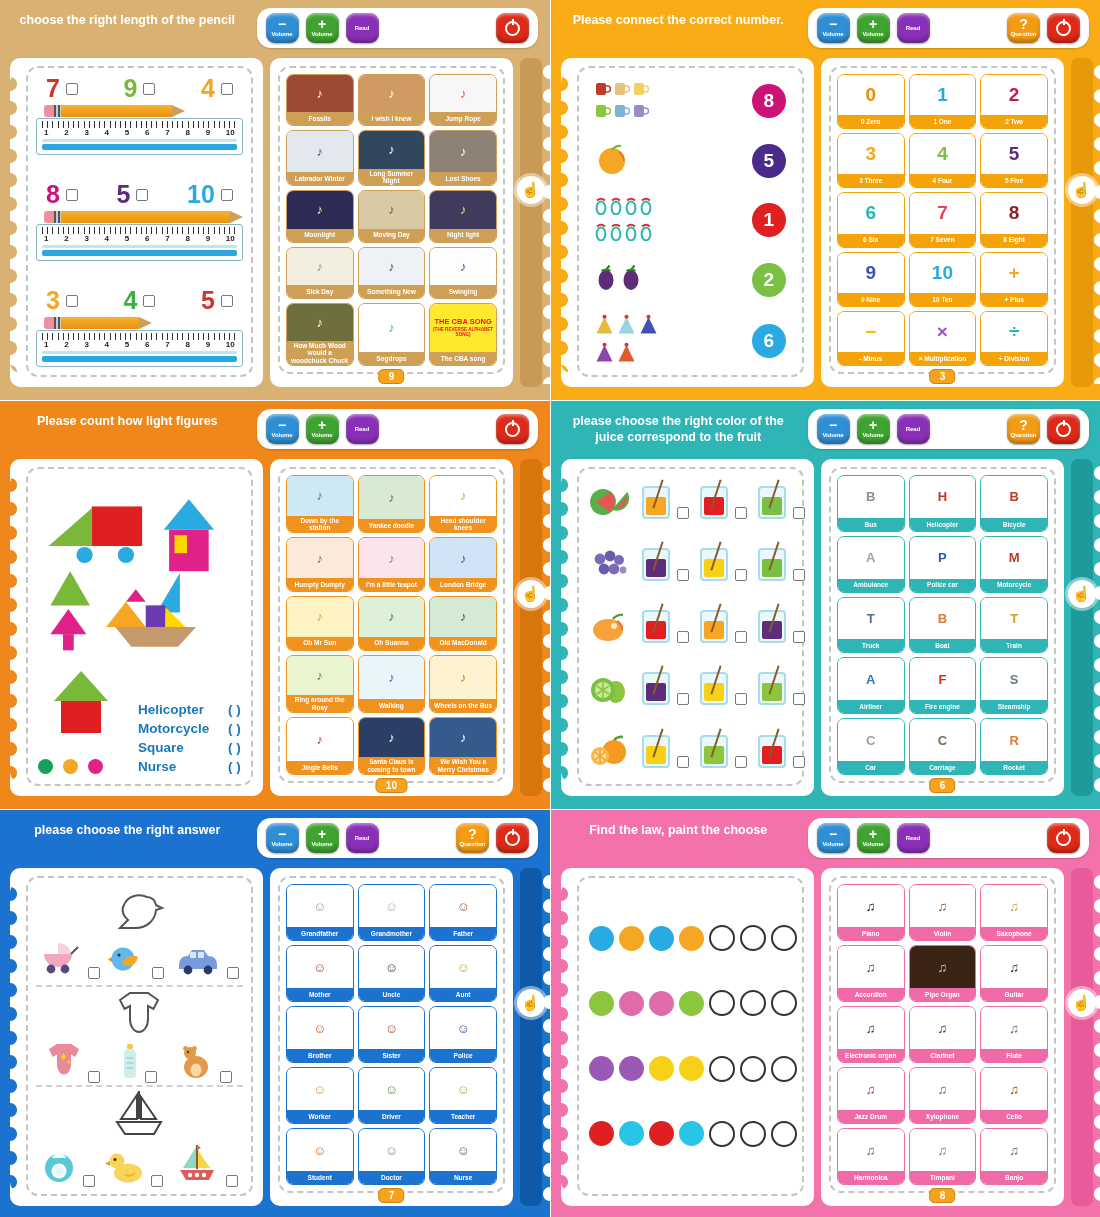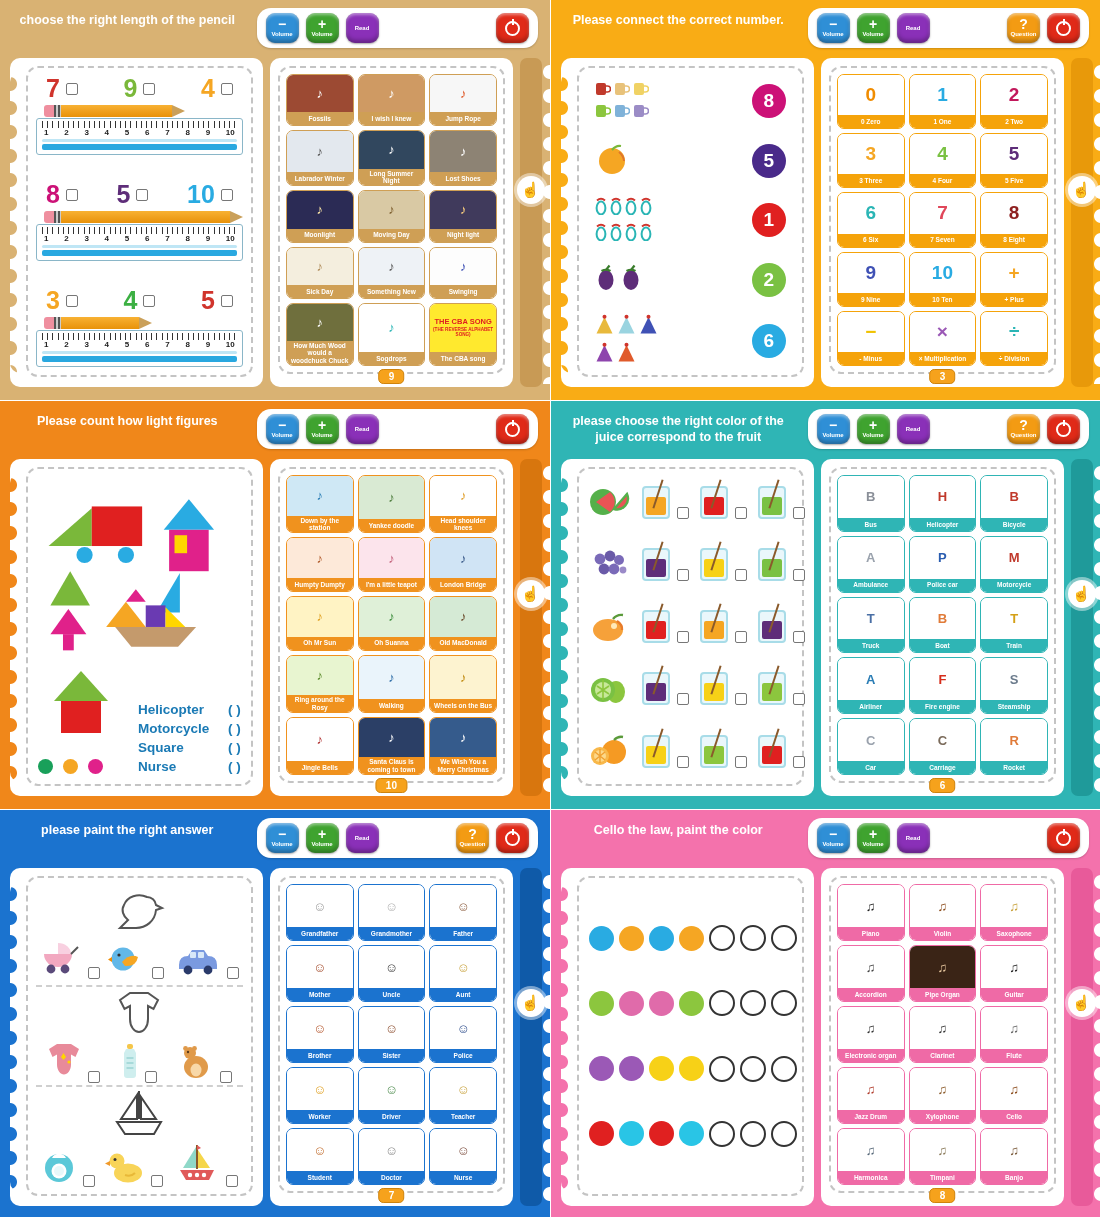--- a/index.html
+++ b/index.html
@@ -1060,21 +1060,21 @@
           </div>
         </div>
         <div class="strip" style="background: rgb(31, 154, 154);">
           <div class="hand" style="color: rgb(31, 154, 154);">☝</div>
         </div>
       </div>
       <div class="bump" style="background-image: radial-gradient(7px at 12px 12px, rgb(255, 255, 255) 6.5px, transparent 7.5px);"></div>
     </div>
     <div class="panel" style="background: rgb(27, 115, 207);">
       <div class="hdr">
-        <div class="title">please paint the right answer</div>
+        <div class="title">please choose the right answer</div>
         <div class="controls">
           <div class="btn b-volminus">
             <span class="sym">−</span>
             <span class="blabel">Volume</span>
           </div>
           <div class="btn b-volplus">
             <span class="sym">+</span>
             <span class="blabel">Volume</span>
           </div>
           <div class="btn b-read">
@@ -1308,21 +1308,21 @@
           </div>
         </div>
         <div class="strip" style="background: rgb(15, 90, 168);">
           <div class="hand" style="color: rgb(15, 90, 168);">☝</div>
         </div>
       </div>
       <div class="bump" style="background-image: radial-gradient(7px at 12px 12px, rgb(255, 255, 255) 6.5px, transparent 7.5px);"></div>
     </div>
     <div class="panel" style="background: rgb(244, 114, 172);">
       <div class="hdr">
-        <div class="title">Cello the law, paint the color</div>
+        <div class="title">Find the law, paint the choose</div>
         <div class="controls">
           <div class="btn b-volminus">
             <span class="sym">−</span>
             <span class="blabel">Volume</span>
           </div>
           <div class="btn b-volplus">
             <span class="sym">+</span>
             <span class="blabel">Volume</span>
           </div>
           <div class="btn b-read">

